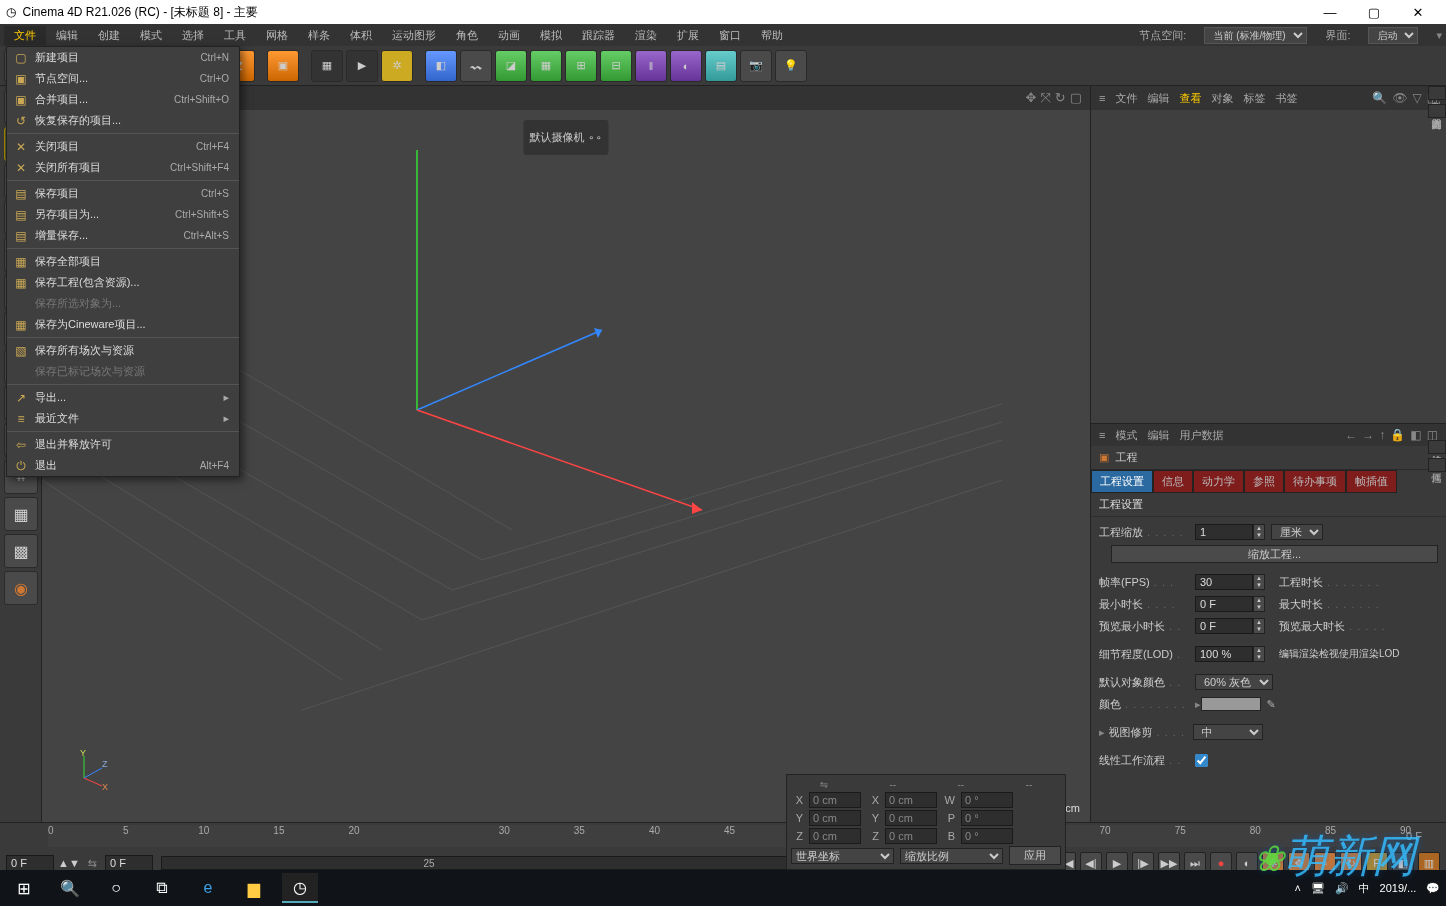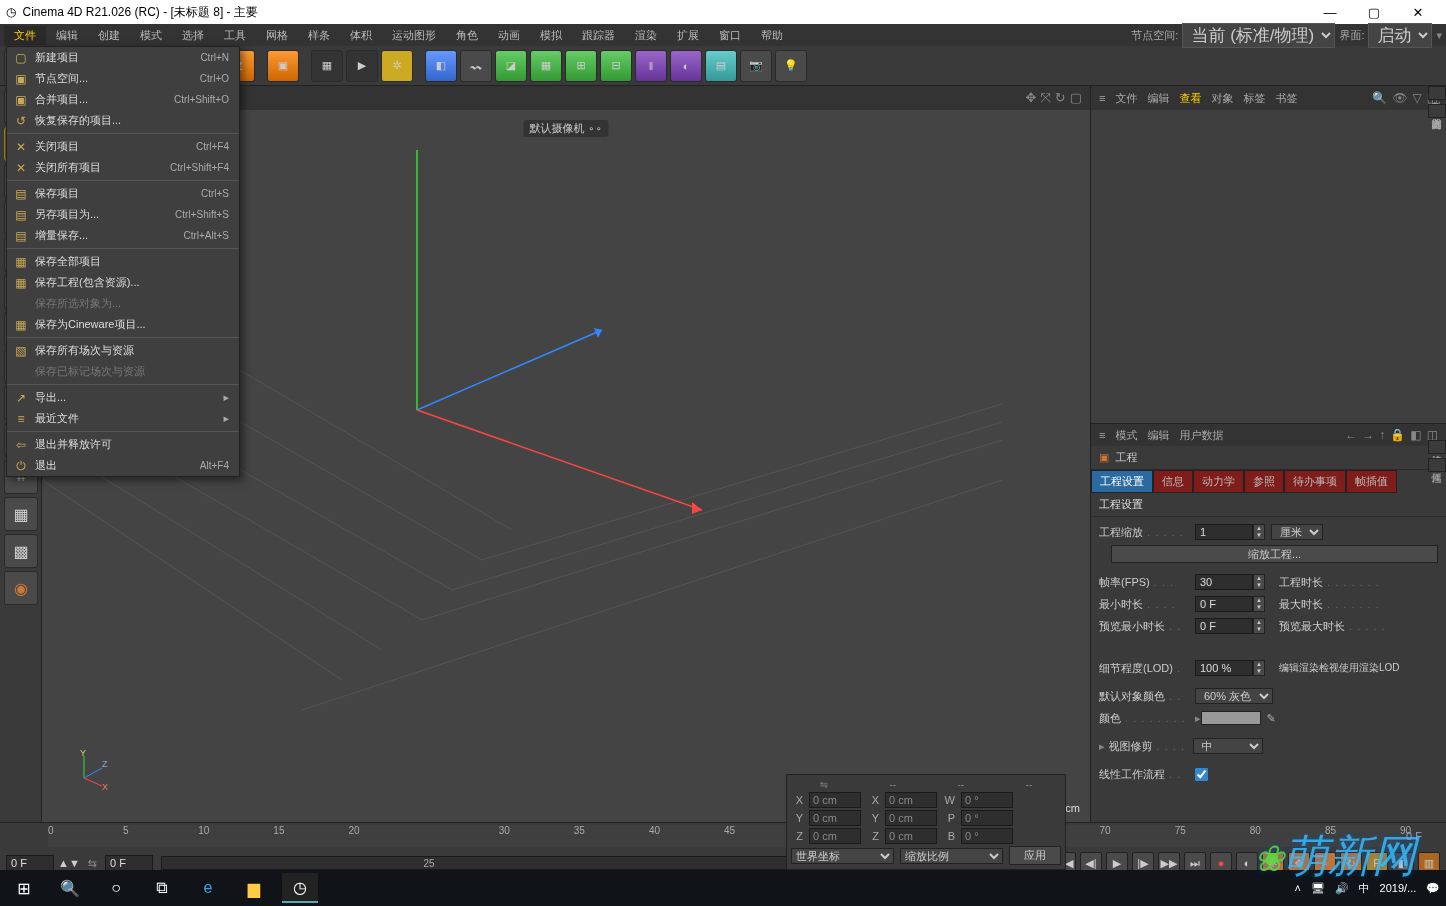--- a/index.html
+++ b/index.html
@@ -3,42 +3,42 @@
 <meta charset="utf-8">
 <style>
 * { margin:0; padding:0; box-sizing:border-box; font-family:"Microsoft YaHei",Arial,sans-serif; user-select:none; }
 body { background:#383838; color:#ccc; font-size:11px; width:1446px; height:906px; overflow:hidden; position:relative; }
 .titlebar { height:24px; background:#fff; color:#000; display:flex; align-items:center; padding:0 6px; font-size:12px; }
 .titlebar .spacer { flex:1; }
 .titlebar .winbtn { width:44px; text-align:center; font-size:13px; cursor:pointer; }
 .menubar { height:22px; background:#333; display:flex; align-items:center; padding:0 4px; gap:0; }
 .menubar .mitem { padding:2px 10px; color:#bbb; cursor:pointer; }
 .menubar .mitem.active { background:#2a2a2a; color:#ffcc00; }
-.menubar .right { margin-left:auto; display:flex; align-items:center; gap:4px; font-size:11px; color:#aaa; }
-.menubar select { background:#444; color:#ccc; border:1px solid #555; font-size:17px; padding:1px 4px; }
+.menubar .right { margin-left:auto; display:flex; align-items:center; gap:18px; font-size:11px; color:#aaa; }
+.menubar select { background:#444; color:#ccc; border:1px solid #555; font-size:10px; padding:1px 4px; }
 .toolbar { height:40px; background:#3a3a3a; display:flex; align-items:center; padding:0 4px; gap:3px; border-bottom:1px solid #222; }
 .toolbar .tbtn { width:32px; height:32px; background:#4a4a4a; border:1px solid #2a2a2a; border-radius:3px; display:flex; align-items:center; justify-content:center; cursor:pointer; }
 .toolbar .tbtn.orange { background:linear-gradient(#ff9933,#cc6600); }
 .toolbar .tbtn.green { background:linear-gradient(#66cc66,#339933); }
 .toolbar .tbtn.blue { background:linear-gradient(#6699ff,#3366cc); }
 .toolbar .tbtn.purple { background:linear-gradient(#9966cc,#663399); }
 .toolbar .tbtn.cyan { background:linear-gradient(#66cccc,#339999); }
 .toolbar .tbtn.dark { background:#333; }
 
 .main { display:flex; height:calc(100% - 24px - 22px - 40px - 84px); }
 .leftbar { width:42px; background:#3a3a3a; display:flex; flex-direction:column; gap:3px; padding:4px; border-right:1px solid #222; }
 .leftbar .lbtn { width:34px; height:34px; background:#4a4a4a; border:1px solid #2a2a2a; border-radius:3px; cursor:pointer; display:flex; align-items:center; justify-content:center; font-size:16px;}
 .leftbar .lbtn.sel { background:#5a5a2a; border-color:#aa8800; }
 
 .viewport-area { flex:1; display:flex; flex-direction:column; background:#3a3a3a; }
 .viewtabs { height:24px; background:#333; display:flex; align-items:center; padding:0 8px; gap:14px; color:#bbb; }
 .viewtabs .tab { cursor:pointer; }
 .viewtabs .vicons { margin-left:auto; display:flex; gap:4px; color:#888; font-size:13px; }
 .viewport { flex:1; position:relative; background:#444; overflow:hidden; }
-.viewport .camlabel { position:absolute; top:10px; left:50%; transform:translateX(-50%); background:rgba(0,0,0,0.25); padding:1px 6px; border-radius:3px; font-size:11px; }
+.viewport .camlabel { position:absolute; top:10px; left:50%; transform:translateX(-50%); background:rgba(0,0,0,0.25); padding:10px 6px; border-radius:3px; font-size:11px; }
 .viewport .grid-info { position:absolute; bottom:6px; right:10px; font-size:11px; color:#ddd; }
 .viewport svg { width:100%; height:100%; }
 .viewport .axis-gizmo { position:absolute; bottom:30px; left:30px; font-size:11px; }
 
 
 .filemenu { position:absolute; top:46px; left:6px; width:234px; background:#3f3f3f; border:1px solid #222; box-shadow:3px 3px 8px rgba(0,0,0,0.5); z-index:100; }
 .filemenu .row { display:flex; align-items:center; height:21px; padding:0 10px 0 28px; position:relative; color:#ddd; cursor:pointer; font-size:11px; }
 .filemenu .row.disabled { color:#777; }
 .filemenu .row .sc { margin-left:auto; color:#aaa; font-size:10px; }
 .filemenu .row .ic { position:absolute; left:6px; width:16px; text-align:center; font-size:12px; color:#ccaa55; }
@@ -426,21 +426,21 @@
         <div class="prow">
           <span class="lbl"><span>预览最小时长</span><span class="dots"> . .</span></span>
           <input type="text" value="0 F" style="">
           <span class="spin">
               <span>▲</span>
               <span>▼</span>
             </span>
           <span class="lbl2" style="margin-left:14px"><span>预览最大时长</span><span class="dots"> . . . . .</span></span>
         </div>
 
-        <div class="prow" style="margin-top:20px">
+        <div class="prow" style="margin-top:6px">
           <span class="lbl"><span>细节程度(LOD)</span><span class="dots"> .</span></span>
           <input type="text" value="100 %" style="">
           <span class="spin">
               <span>▲</span>
               <span>▼</span>
             </span>
           <span class="lbl2" style="margin-left:14px;font-size:10px">编辑渲染检视使用渲染LOD</span>
         </div>
 
         <div class="prow" style="margin-top:6px">

